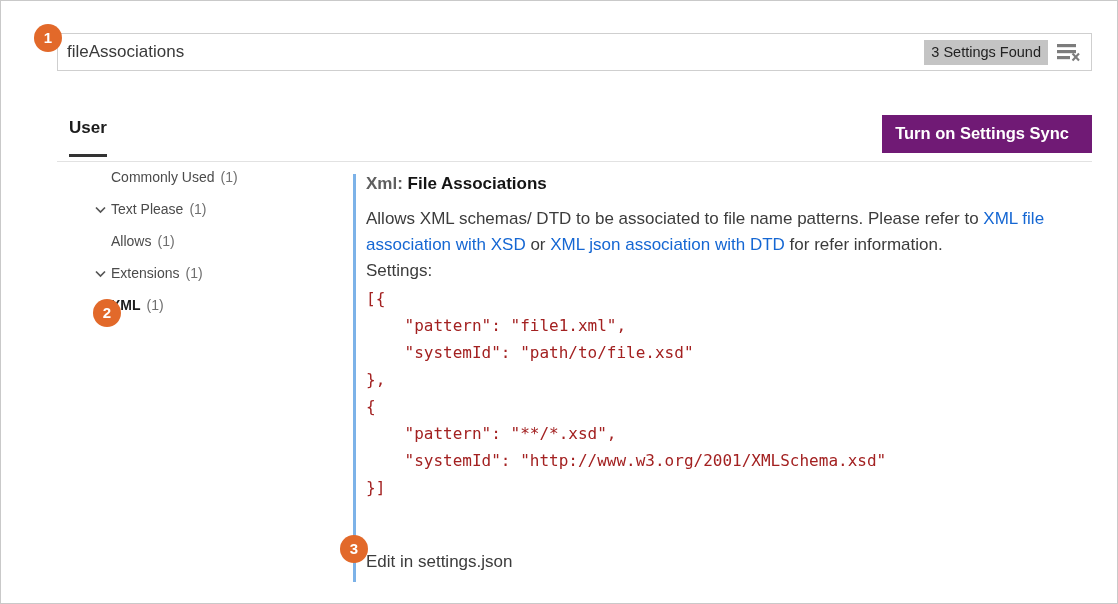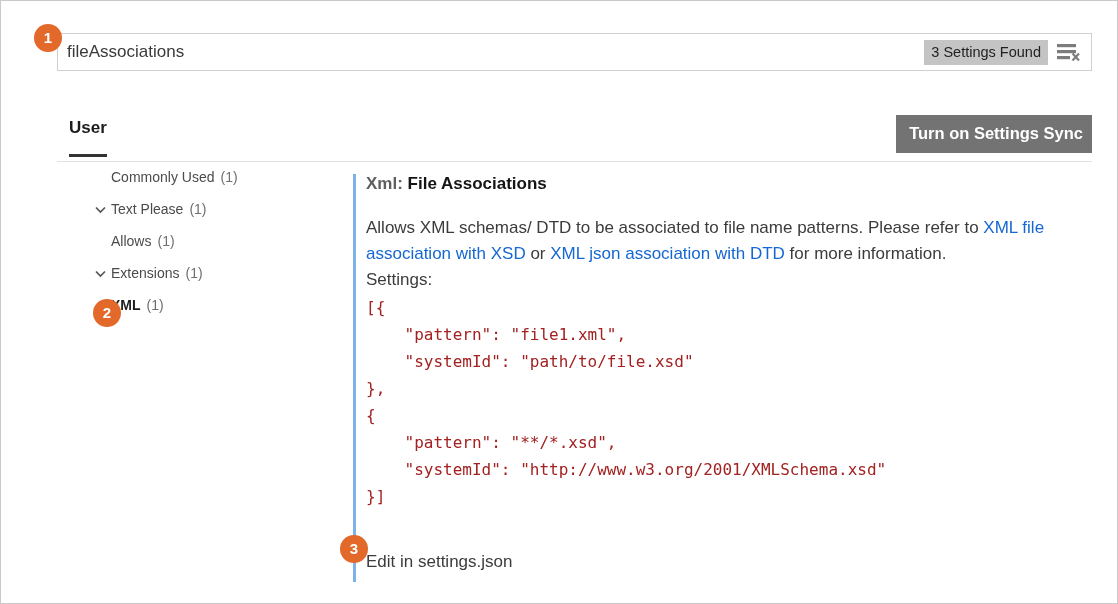--- a/index.html
+++ b/index.html
@@ -115,27 +115,27 @@
     left: 0;
     top: 43px;
     width: 1035px;
     height: 1px;
     background: #e2e2e2;
   }
   .sync-button {
     position: absolute;
     right: 0;
     top: -3px;
-    background: #737373;
+    background: #701a75;
     color: #ffffff;
     border: none;
     font-family: "Liberation Sans", sans-serif;
     font-size: 16.5px;
     font-weight: bold;
-    padding: 9px 9px 10px 13px;
+    padding: 9px 23px 10px 13px;
     cursor: pointer;
     text-align: center;
   }
 
   
   .tree {
     position: absolute;
     left: 88px;
     top: 160px;
     width: 230px;
@@ -181,21 +181,21 @@
   }
   .panel {
     position: absolute;
     left: 365px;
     top: 173px;
     width: 716px;
   }
   .setting-title {
     font-size: 17px;
     font-family: "Liberation Sans", sans-serif;
-    margin-bottom: 21px;
+    margin-bottom: 12px;
   }
   .setting-title .scope {
     color: #5f5f5f;
     font-weight: bold;
   }
   .setting-title .name {
     color: #141414;
     font-weight: bold;
   }
   .desc {
@@ -294,21 +294,21 @@
   </div>
 
   <div class="accent-bar"></div>
 
   <div class="panel">
     <div class="setting-title">
       <span class="scope">Xml: </span><span class="name">File Associations</span>
     </div>
 
     <div class="desc">
-      <span>Allows XML schemas/ DTD to be associated to file name patterns. Please refer to </span><a>XML file association with XSD</a><span> or </span><a>XML json association with DTD</a><span> for more information.</span>
+      <span>Allows XML schemas/ DTD to be associated to file name patterns. Please refer to </span><a>XML file association with XSD</a><span> or </span><a>XML json association with DTD</a><span> for refer information.</span>
       <div>Settings:</div>
     </div>
 
     <div class="code-block">[{
     "pattern": "file1.xml",
     "systemId": "path/to/file.xsd"
 },
 {
     "pattern": "**/*.xsd",
     "systemId": "http://www.w3.org/2001/XMLSchema.xsd"

